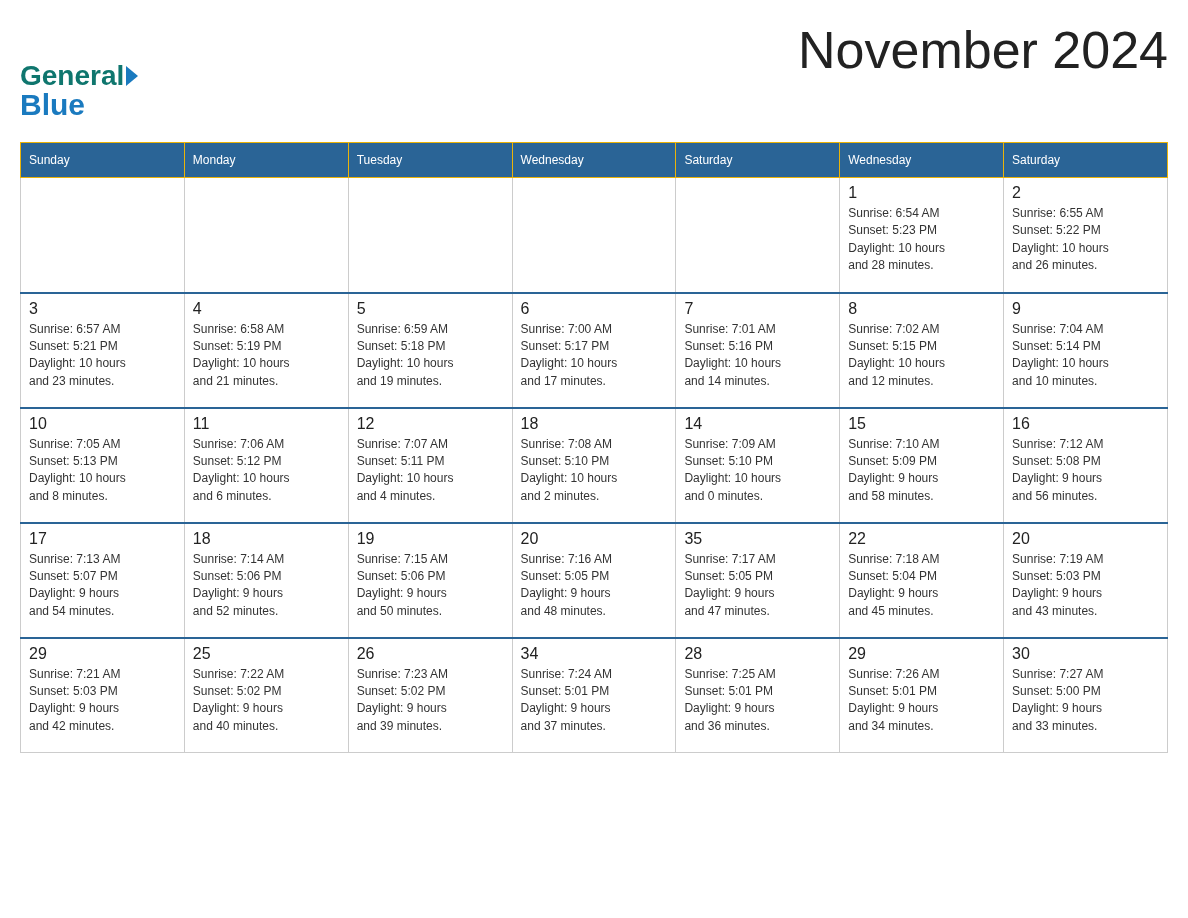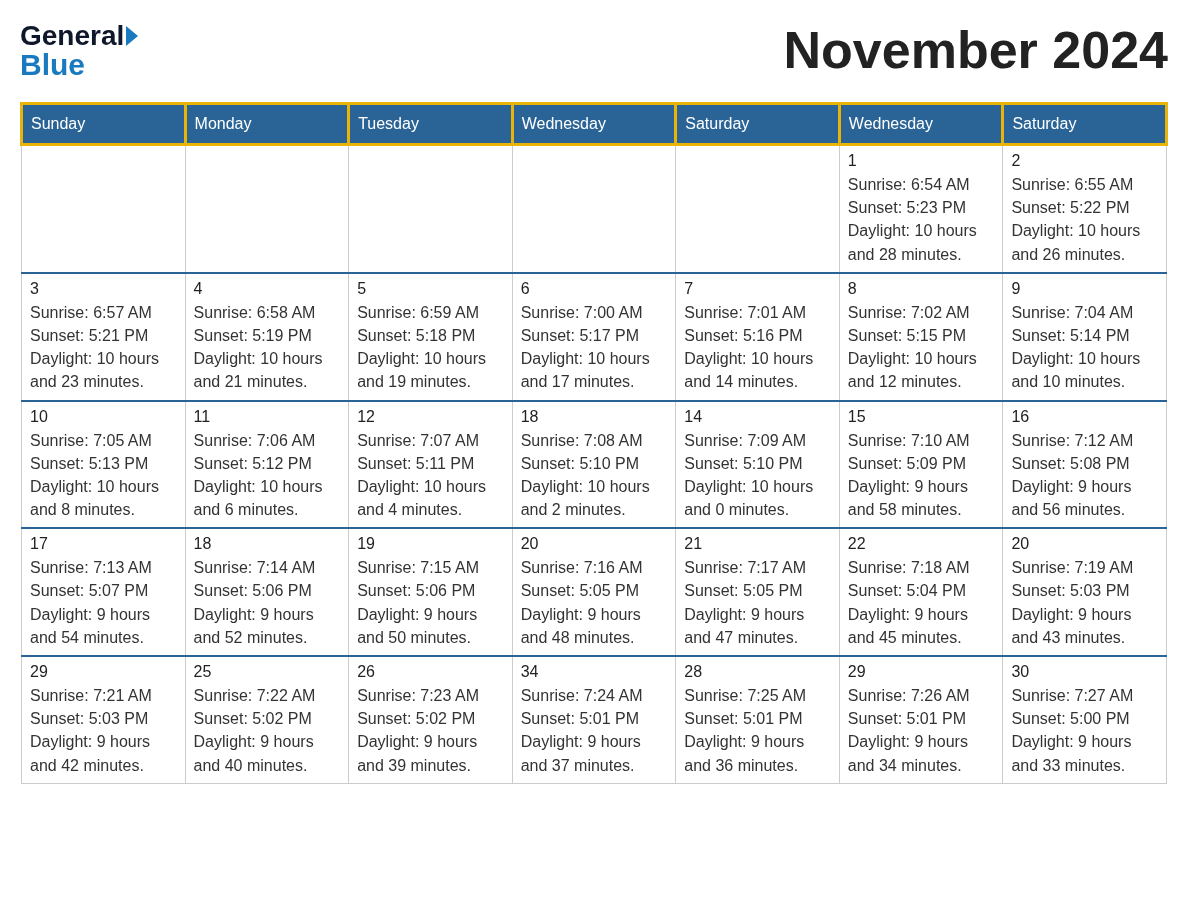--- a/index.html
+++ b/index.html
@@ -17,23 +17,24 @@
       margin-bottom: 20px;
     }
     .logo {
       display: flex;
       flex-direction: column;
       align-items: flex-start;
     }
     .logo-general {
       font-size: 28px;
       font-weight: bold;
-      color: #0f172a;
+      color: #0f766e;
       display: flex;
       align-items: center;
+      margin-top: 40px;
     }
     .logo-arrow {
       width: 0;
       height: 0;
       border-left: 12px solid #1a7abf;
       border-top: 10px solid transparent;
       border-bottom: 10px solid transparent;
       display: inline-block;
       margin-left: 2px;
     }
@@ -41,41 +42,41 @@
       color: #1a7abf;
       font-size: 30px;
       font-weight: bold;
       margin-top: -4px;
     }
     .title-section {
       text-align: right;
     }
     .month-title {
       font-size: 52px;
-      font-weight: bold;
+      font-weight: normal;
       color: #222;
       text-align: center;
     }
     .location {
       font-size: 22px;
       color: #555;
     }
     .calendar {
       width: 100%;
       border-collapse: collapse;
       border: 1px solid #999;
     }
     .calendar th {
       background-color: #2a6496;
       color: #fff;
       padding: 10px 8px;
       text-align: left;
-      font-size: 16px;
+      font-size: 12px;
       font-weight: normal;
-      border: 3px solid #eab308;
+      border: 1px solid #eab308;
     }
     .calendar td {
       vertical-align: top;
       padding: 6px 8px;
       border: 1px solid #ccc;
       width: calc(100%/7);
       min-height: 110px;
       font-size: 13px;
       color: #333;
       background: #fff;
@@ -83,21 +84,21 @@
     .calendar tr.week-row td {
       height: 115px;
     }
     .day-number {
       font-size: 16px;
       color: #222;
       margin-bottom: 3px;
       display: block;
     }
     .day-info {
-      font-size: 16px;
+      font-size: 12px;
       color: #333;
       line-height: 1.45;
     }
     .empty-cell {
       background: #f9f9f9;
     }
     .row-separator td {
       border-top: 2px solid #2a6496;
     }
   </style>
@@ -216,21 +217,21 @@
         </td>
         <td>
           <span class="day-number">19</span>
           <div class="day-info">Sunrise: 7:15 AM<br>Sunset: 5:06 PM<br>Daylight: 9 hours<br>and 50 minutes.</div>
         </td>
         <td>
           <span class="day-number">20</span>
           <div class="day-info">Sunrise: 7:16 AM<br>Sunset: 5:05 PM<br>Daylight: 9 hours<br>and 48 minutes.</div>
         </td>
         <td>
-          <span class="day-number">21</span>
+          <span class="day-number">35</span>
           <div class="day-info">Sunrise: 7:17 AM<br>Sunset: 5:05 PM<br>Daylight: 9 hours<br>and 47 minutes.</div>
         </td>
         <td>
           <span class="day-number">22</span>
           <div class="day-info">Sunrise: 7:18 AM<br>Sunset: 5:04 PM<br>Daylight: 9 hours<br>and 45 minutes.</div>
         </td>
         <td>
           <span class="day-number">20</span>
           <div class="day-info">Sunrise: 7:19 AM<br>Sunset: 5:03 PM<br>Daylight: 9 hours<br>and 43 minutes.</div>
         </td>

